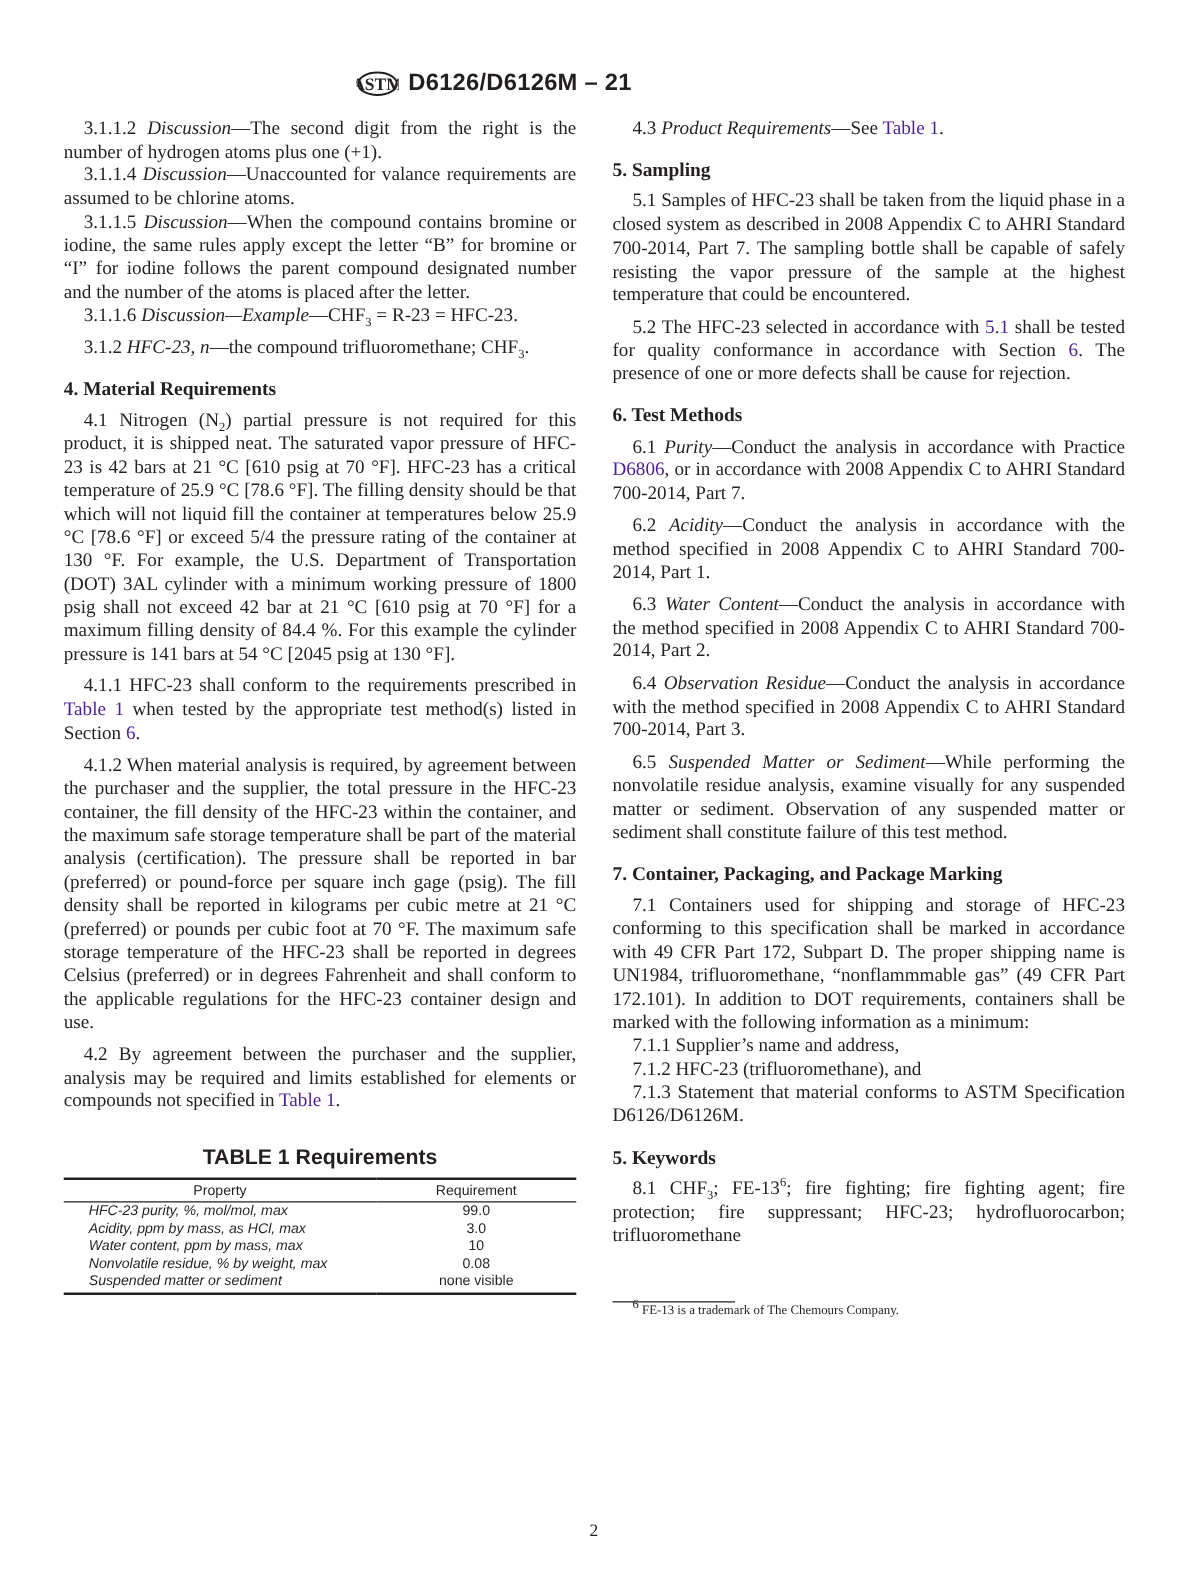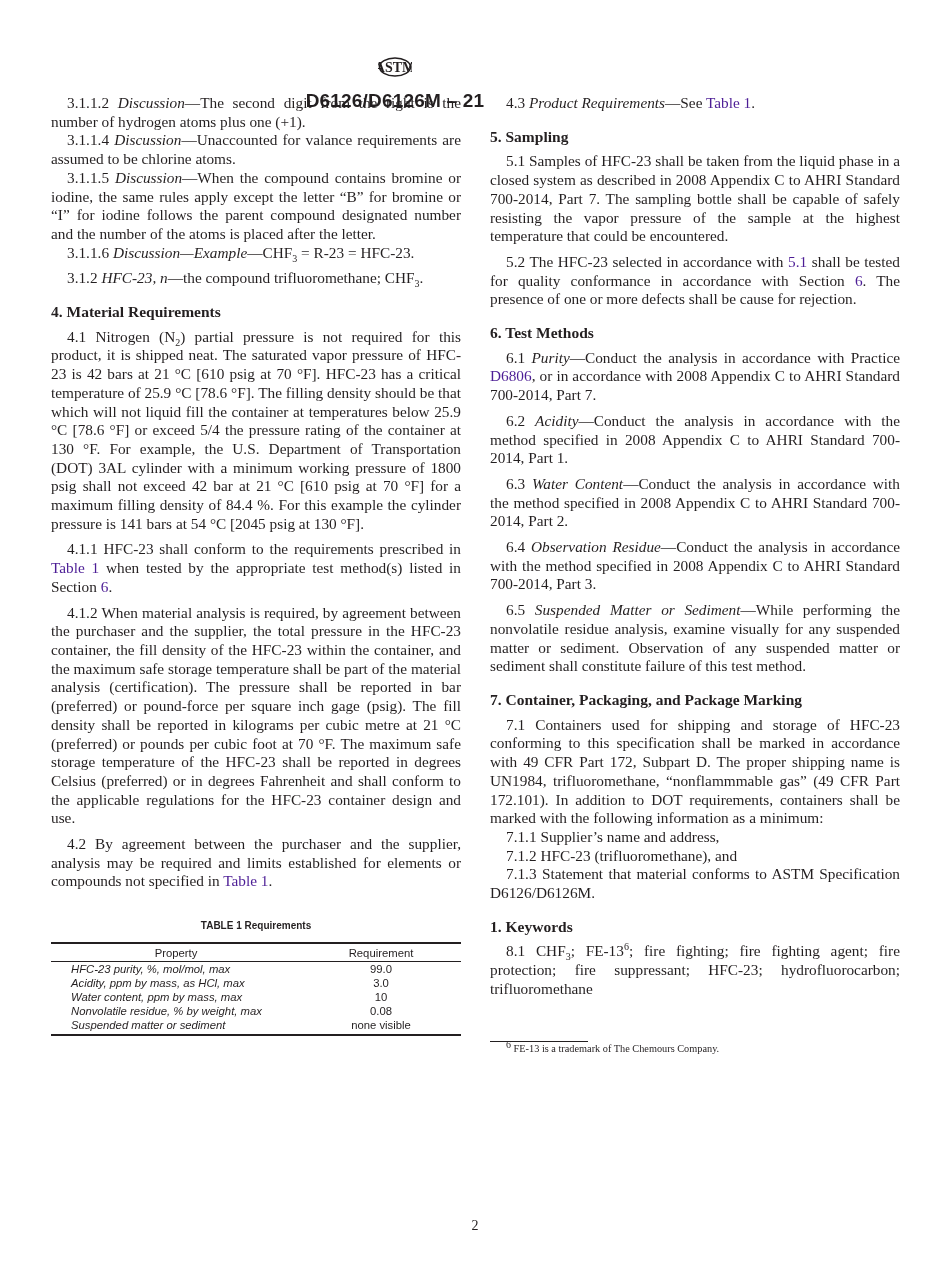--- a/index.html
+++ b/index.html
@@ -1,30 +1,30 @@
 <!DOCTYPE html>
 <html><head>
 <meta charset="utf-8">
 <style>
   html, body { margin: 0; padding: 0; background: #ffffff; }
   body { width: 950px; height: 1272px; position: relative; overflow: hidden; color: #231f20; }
   .serif { font-family: "Liberation Serif", "DejaVu Serif", serif; }
-  .header { position: absolute; top: 52px; left: 0; width: 790px; display: flex; justify-content: center; align-items: center; gap: 8px; flex-direction: column; }
+  .header { position: absolute; top: 52px; left: 0; width: 790px; display: flex; justify-content: center; align-items: center; gap: 8px; }
   .logo { width: 34px; height: 30px; }
   .doc-id { font-family: "Liberation Sans", sans-serif; font-weight: bold; font-size: 19px; letter-spacing: 0.2px; }
   .col { position: absolute; top: 94px; width: 410px; font-family: "Liberation Serif", serif; font-size: 15.3px; line-height: 18.7px; text-align: justify; }
   .col.left { left: 51px; }
   .col.right { left: 490px; }
   .col p { margin: 0; text-indent: 16px; }
   .gap { margin-top: 7px !important; }
   .col h2 { font-size: 15.5px; font-weight: bold; margin: 15px 0 6px 0; text-indent: 0; }
   .link { color: #4c1d95; }
   i { font-style: italic; }
   sub, sup { font-size: 10px; line-height: 0; }
-  .tbl-title { font-family: "Liberation Sans", sans-serif; font-weight: bold; font-size: 10px; text-align: center; margin: 26px 0 6px 0; }
+  .tbl-title { font-family: "Liberation Sans", sans-serif; font-weight: bold; font-size: 17px; text-align: center; margin: 26px 0 6px 0; }
   table { width: 410px; border-collapse: collapse; font-family: "Liberation Sans", sans-serif; font-size: 11.3px; line-height: 14px; color: #231f20; }
   thead th { font-weight: normal; border-top: 2px solid #231f20; border-bottom: 1px solid #231f20; padding: 2px 0 1px 0; }
   tbody td { padding: 0; }
   tbody tr:last-child td { border-bottom: 2px solid #231f20; padding-bottom: 2px; }
   td.prop { padding-left: 20px; text-align: left; font-style: italic; }
   th.prop { text-align: center; width: 250px; }
   td.req, th.req { text-align: center; }
   .footnote-rule { width: 98px; border-top: 1px solid #231f20; margin-top: 42px; }
   .footnote { font-size: 10.3px; line-height: 13px; margin-top: 9px; text-indent: 14px; }
   .page-num { position: absolute; top: 1218px; left: 0; width: 950px; text-align: center; font-family: "Liberation Serif", serif; font-size: 14px; }
@@ -99,20 +99,20 @@
   <p class="gap"><span>6.3</span> <i>Water Content</i><span>—Conduct the analysis in accordance with the method specified in 2008 Appendix C to AHRI Standard 700-2014, Part 2.</span></p>
   <p class="gap"><span>6.4</span> <i>Observation Residue</i><span>—Conduct the analysis in accordance with the method specified in 2008 Appendix C to AHRI Standard 700-2014, Part 3.</span></p>
   <p class="gap"><span>6.5</span> <i>Suspended Matter or Sediment</i><span>—While performing the nonvolatile residue analysis, examine visually for any suspended matter or sediment. Observation of any suspended matter or sediment shall constitute failure of this test method.</span></p>
 
   <h2>7.  Container, Packaging, and Package Marking</h2>
   <p>7.1 Containers used for shipping and storage of HFC-23 conforming to this specification shall be marked in accordance with 49 CFR Part 172, Subpart D. The proper shipping name is UN1984, trifluoromethane, “nonflammmable gas” (49 CFR Part 172.101). In addition to DOT requirements, containers shall be marked with the following information as a minimum:</p>
   <p>7.1.1  Supplier’s name and address,</p>
   <p>7.1.2  HFC-23 (trifluoromethane), and</p>
   <p>7.1.3  Statement that material conforms to ASTM Specification D6126/D6126M.</p>
 
-  <h2>1.  Keywords</h2>
+  <h2>5.  Keywords</h2>
   <p><span>8.1 CHF</span><sub>3</sub><span>; FE-13</span><sup>6</sup><span>; fire fighting; fire fighting agent; fire protection; fire suppressant; HFC-23; hydrofluorocarbon; trifluoromethane</span></p>
 
   <div class="footnote-rule"></div>
   <p class="footnote"><sup>6</sup><span> FE-13 is a trademark of The Chemours Company.</span></p>
 </div>
 
 <div class="page-num">2</div>
 
 </body></html>

